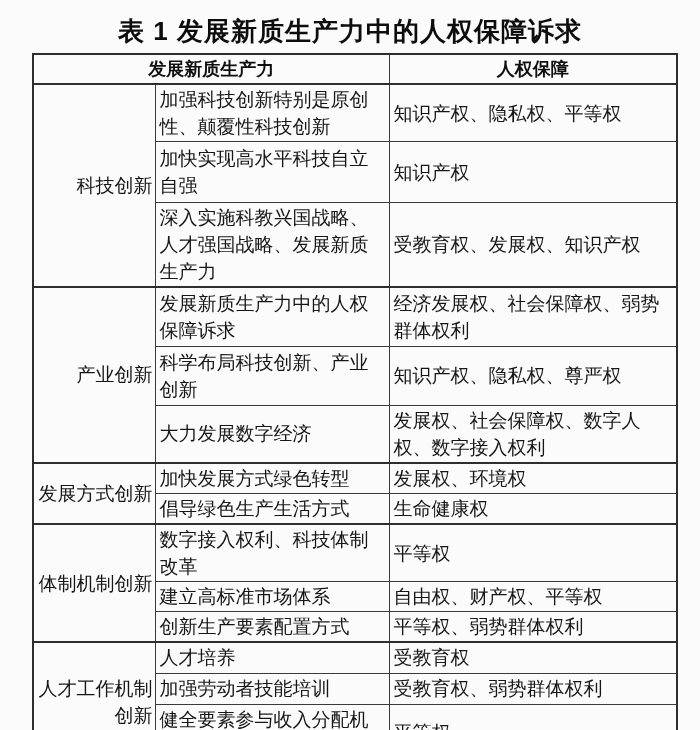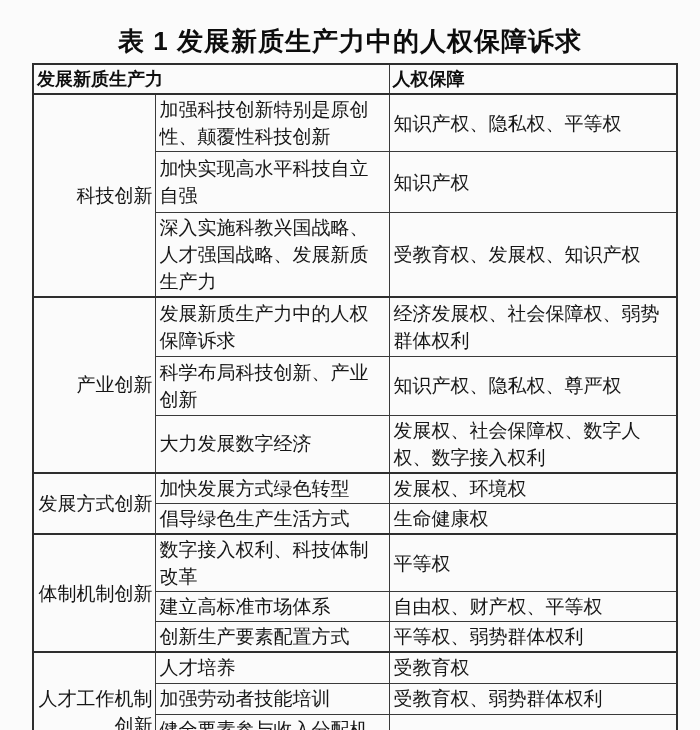--- a/index.html
+++ b/index.html
@@ -11,21 +11,21 @@
     overflow: hidden;
     font-family: "Liberation Serif", "DejaVu Serif", serif;
     color: #151515;
   }
   .page {
     position: relative;
     width: 700px;
     height: 730px;
   }
   .page-title {
-    margin: 18px;
+    margin: 8px;
     padding-top: 7px;
     text-align: center;
     font-family: "Liberation Sans", "DejaVu Sans", sans-serif;
     font-weight: 700;
     font-size: 26px;
     line-height: 32px;
     letter-spacing: 1px;
     color: #0d0d0d;
   }
   table.rights-table {
@@ -41,21 +41,21 @@
   col.c-meas  { width: 234px; }
   col.c-right { width: 288px; }
 
   table.rights-table { border: 2px solid #2e2e2e; }
   th, td { border: 1px solid #3a3a3a; }
 
   th {
     font-family: "Liberation Sans", "DejaVu Sans", sans-serif;
     font-weight: 700;
     font-size: 18px;
-    text-align: left;
+    text-align: center;
     vertical-align: middle;
     padding: 2px 3px;
     color: #0f0f0f;
     border-bottom: 2px solid #2e2e2e;
   }
   td {
     font-size: 19px;
     line-height: 27px;
     vertical-align: middle;
     padding: 1px 3px 1px 4px;

